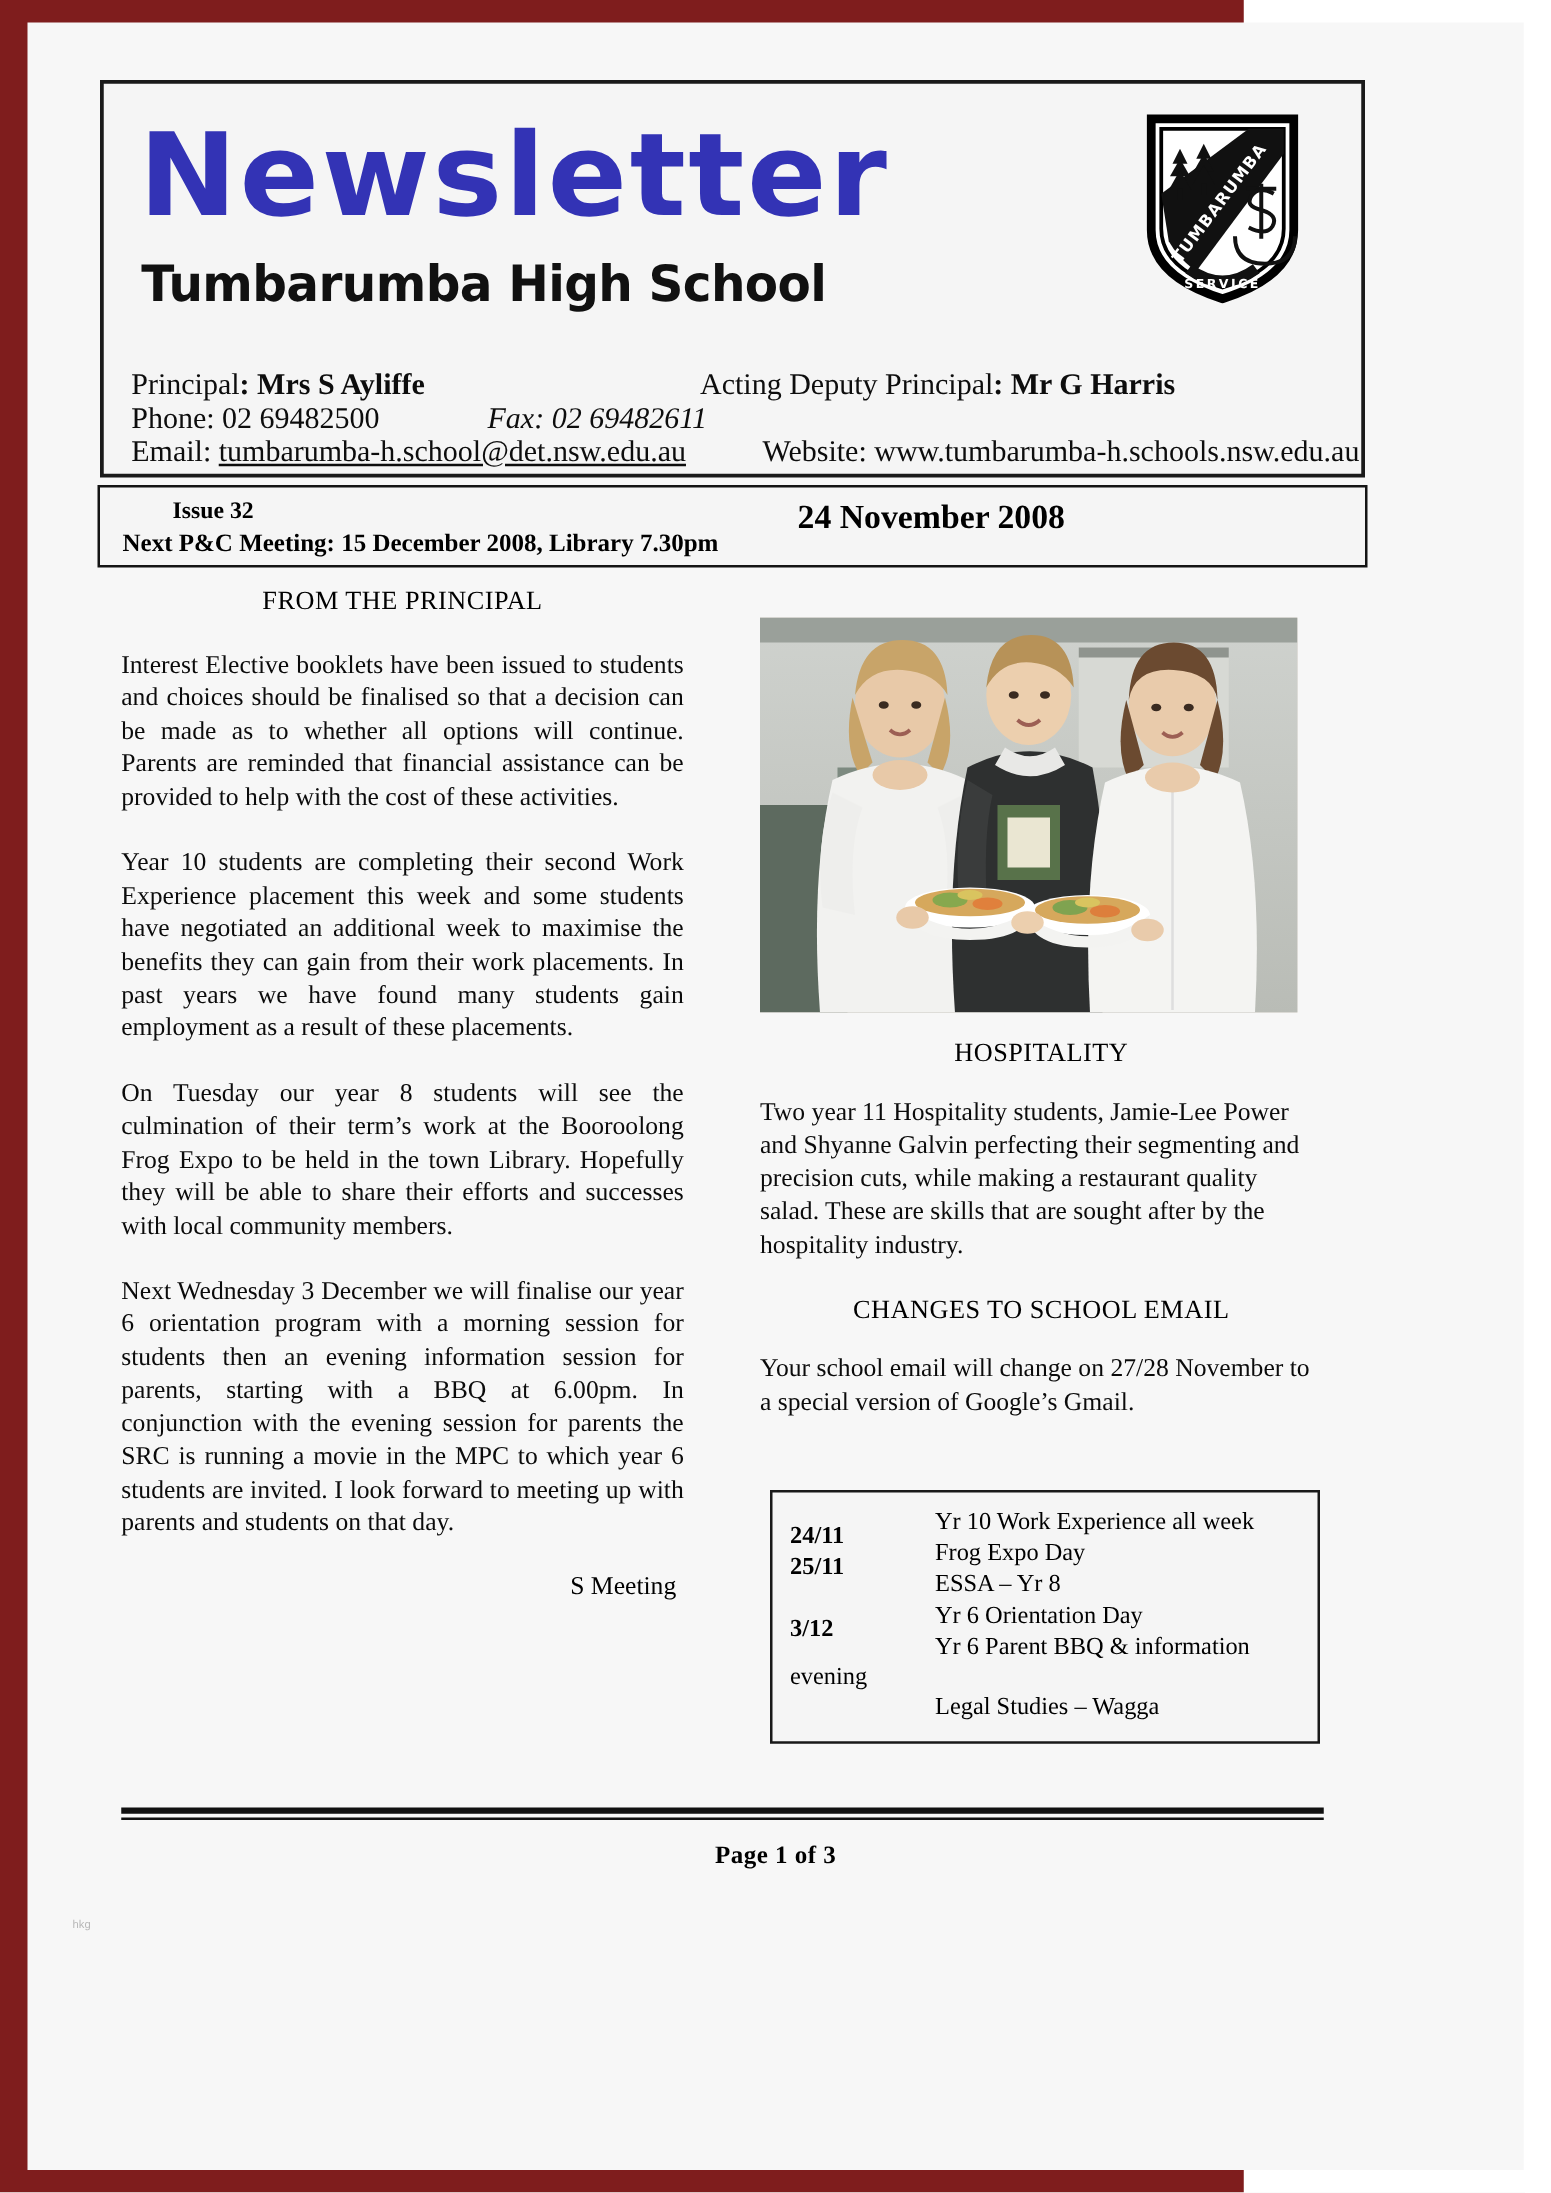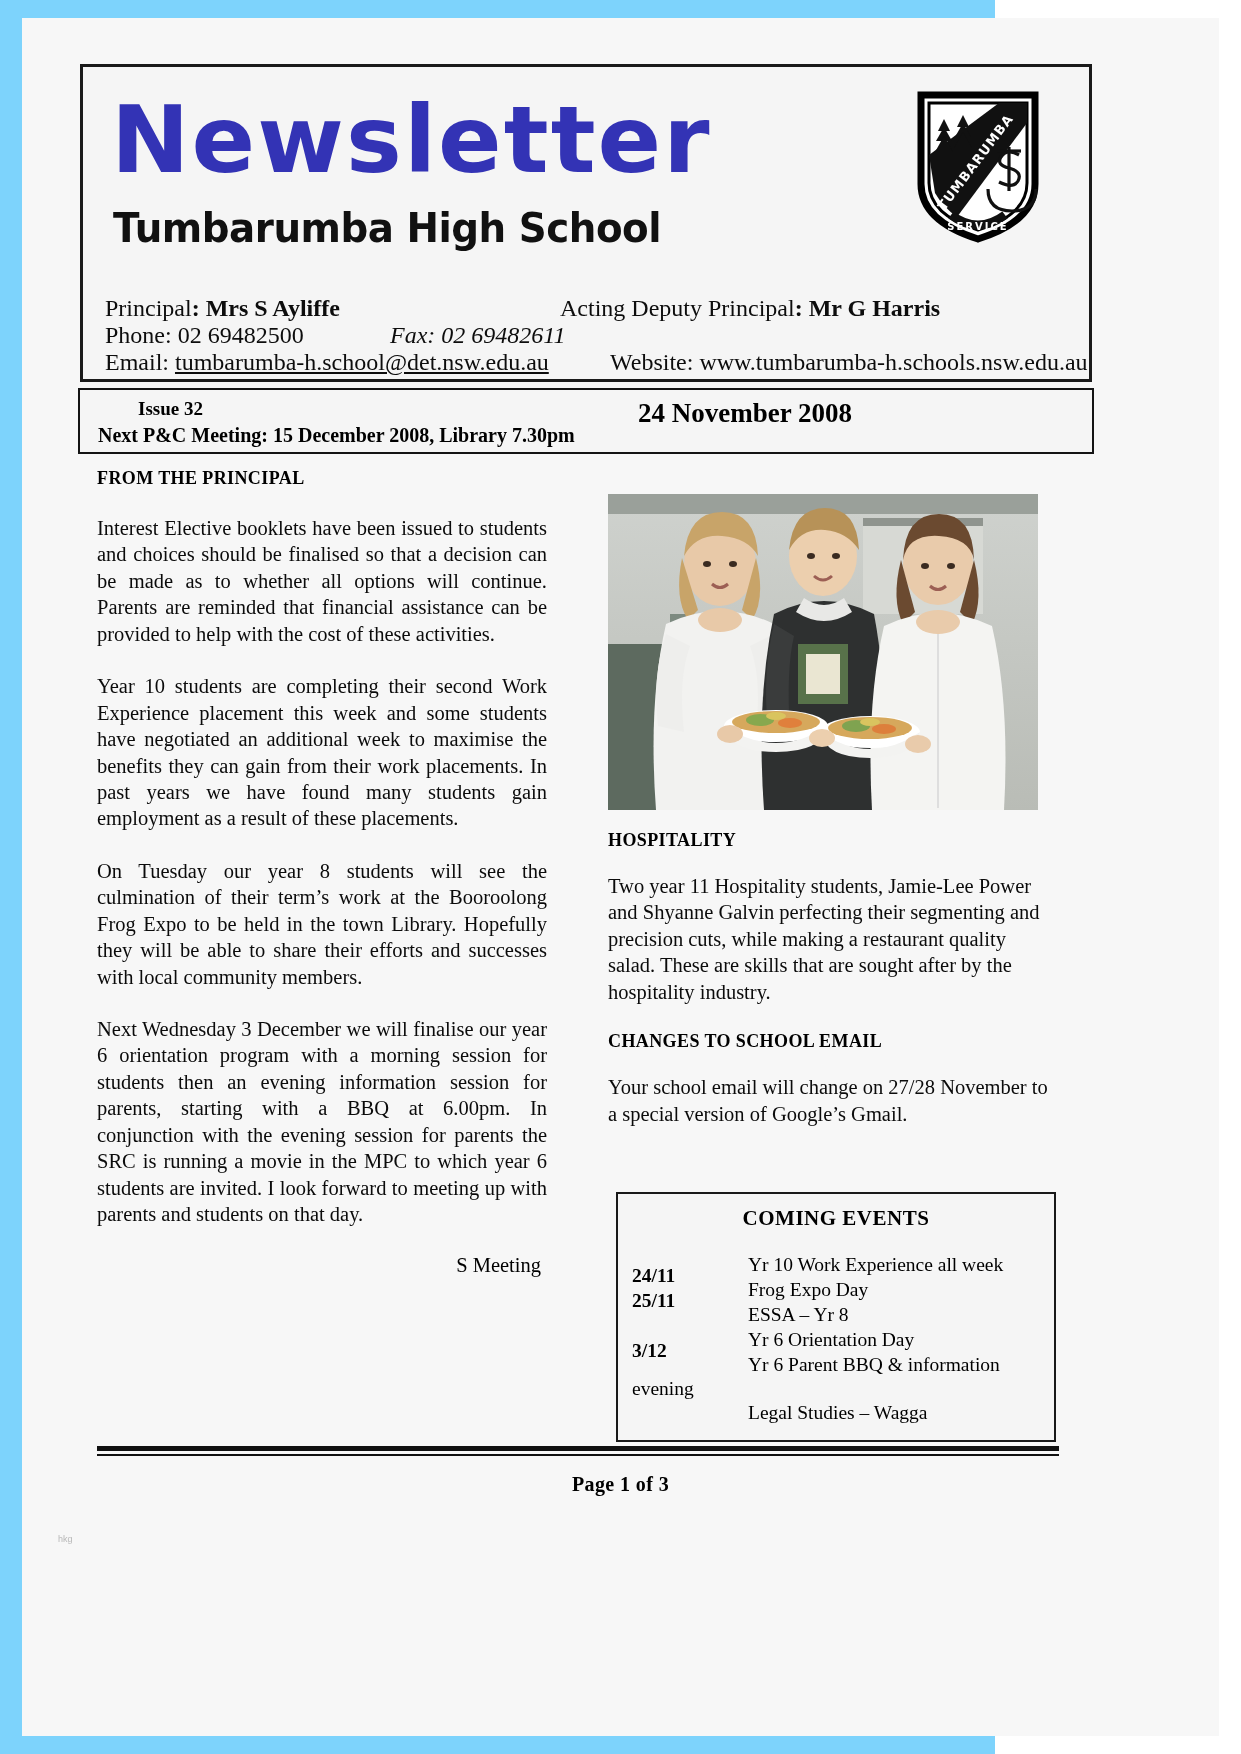--- a/index.html
+++ b/index.html
@@ -5,21 +5,21 @@
   html,body{margin:0;padding:0;}
   body{
     width:1241px;height:1754px;
     background:#ffffff;
     font-family:"Liberation Serif", serif;
     position:relative;
     overflow:hidden;
   }
   .page{
     position:absolute;left:0;top:0;width:995px;height:1754px;
-    background:#7dd3fc;
+    background:#7f1d1d;
   }
   .paper{
     position:absolute;left:22px;top:18px;width:1197px;height:1718px;
     background:#f7f7f7;
   }
 
   
   .masthead{
     position:absolute;left:58px;top:46px;width:1012px;height:318px;
     border:3px solid #1a1a1a;
@@ -80,21 +80,21 @@
   .issue-line2{position:absolute;left:18px;top:34px;font-size:20px;font-weight:bold;}
 
   
   .col-left{
     position:absolute;left:75px;top:450px;width:450px;
   }
   .col-right{
     position:absolute;left:586px;top:450px;width:450px;
   }
   .sec-head{
-    font-size:18px;font-weight:bold;letter-spacing:0.4px;margin:0 0 26px 0;
+    font-size:21px;font-weight:normal;letter-spacing:0.4px;margin:0 0 26px 0;text-align:center;
   }
   .sec-head.tight{margin-bottom:22px;}
   p.body{
     margin:0 0 26px 0;
     font-size:20.5px;
     line-height:1.29;
     text-align:justify;
     text-justify:inter-word;
     color:#0b0b0b;
   }
@@ -295,21 +295,20 @@
   </div>
 
   <div class="col-right" style="top:812px;">
     <div class="sec-head tight">HOSPITALITY</div>
     <p class="body nojust">Two year 11 Hospitality students, Jamie-Lee Power and Shyanne Galvin perfecting their segmenting and precision cuts, while making a restaurant quality salad.  These are skills that are sought after by the hospitality industry.</p>
     <div class="sec-head tight">CHANGES TO SCHOOL EMAIL</div>
     <p class="body nojust">Your school email will  change on 27/28 November to a special version of Google’s Gmail.</p>
   </div>
 
   <div class="events">
-    <div class="events-title">COMING EVENTS</div>
     <div class="ev-row">
       <span class="ev-date">24/11</span>
       <span class="ev-desc">Yr 10 Work  Experience all week</span>
     </div>
     <div class="ev-row">
       <span class="ev-date">25/11</span>
       <span class="ev-desc">Frog Expo Day</span>
     </div>
     <div class="ev-row">
       <span class="ev-date"></span>

